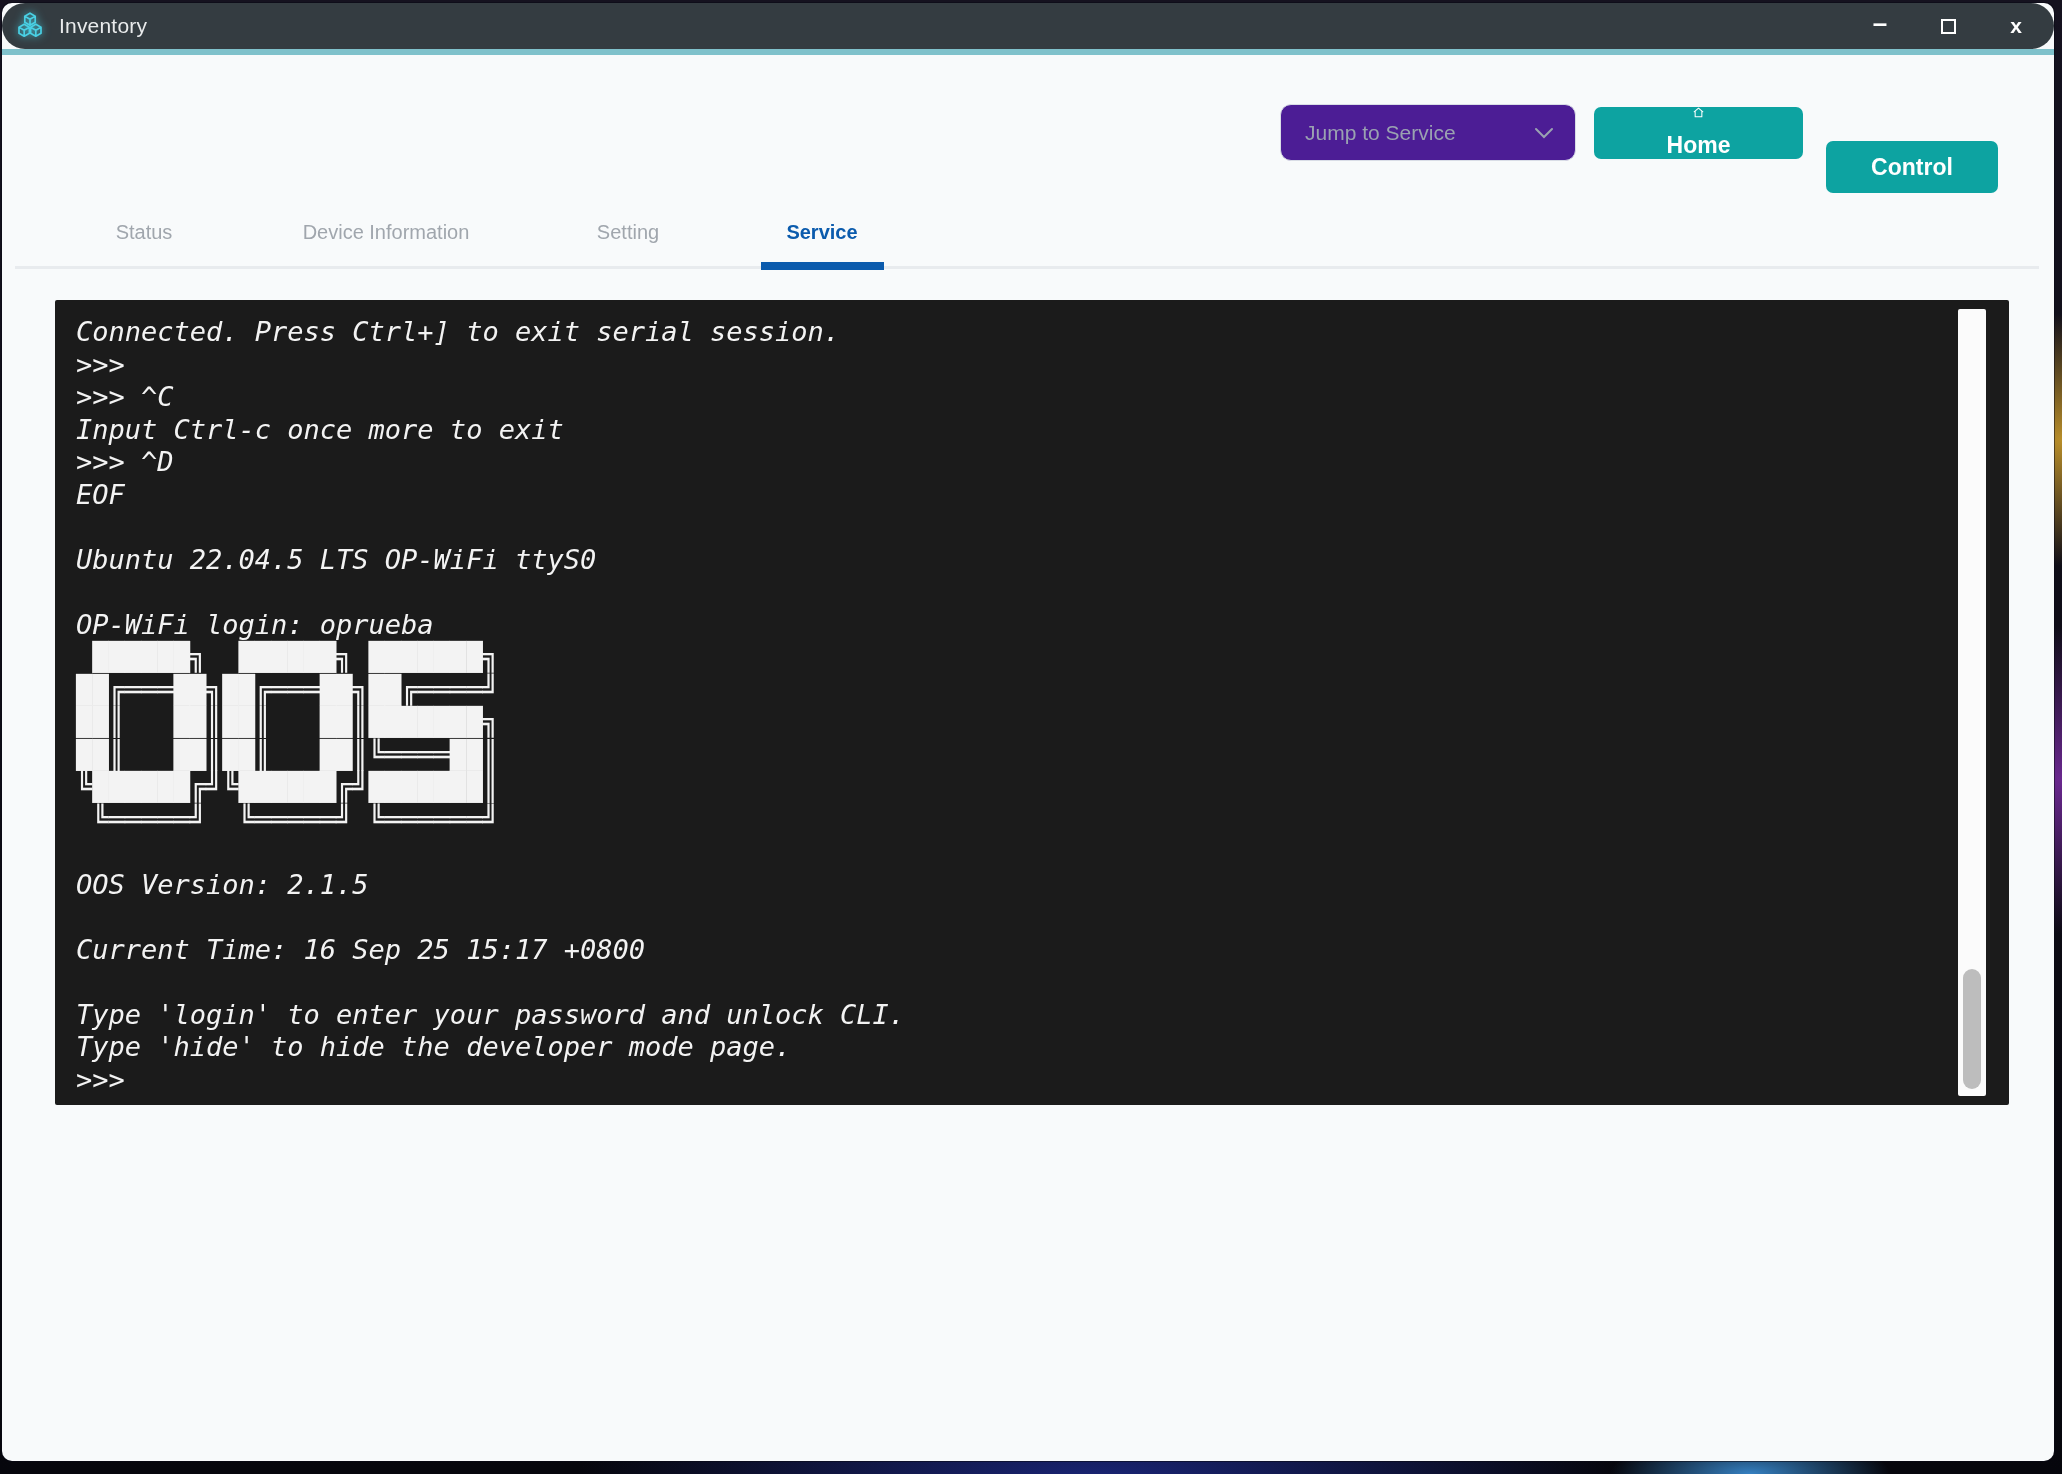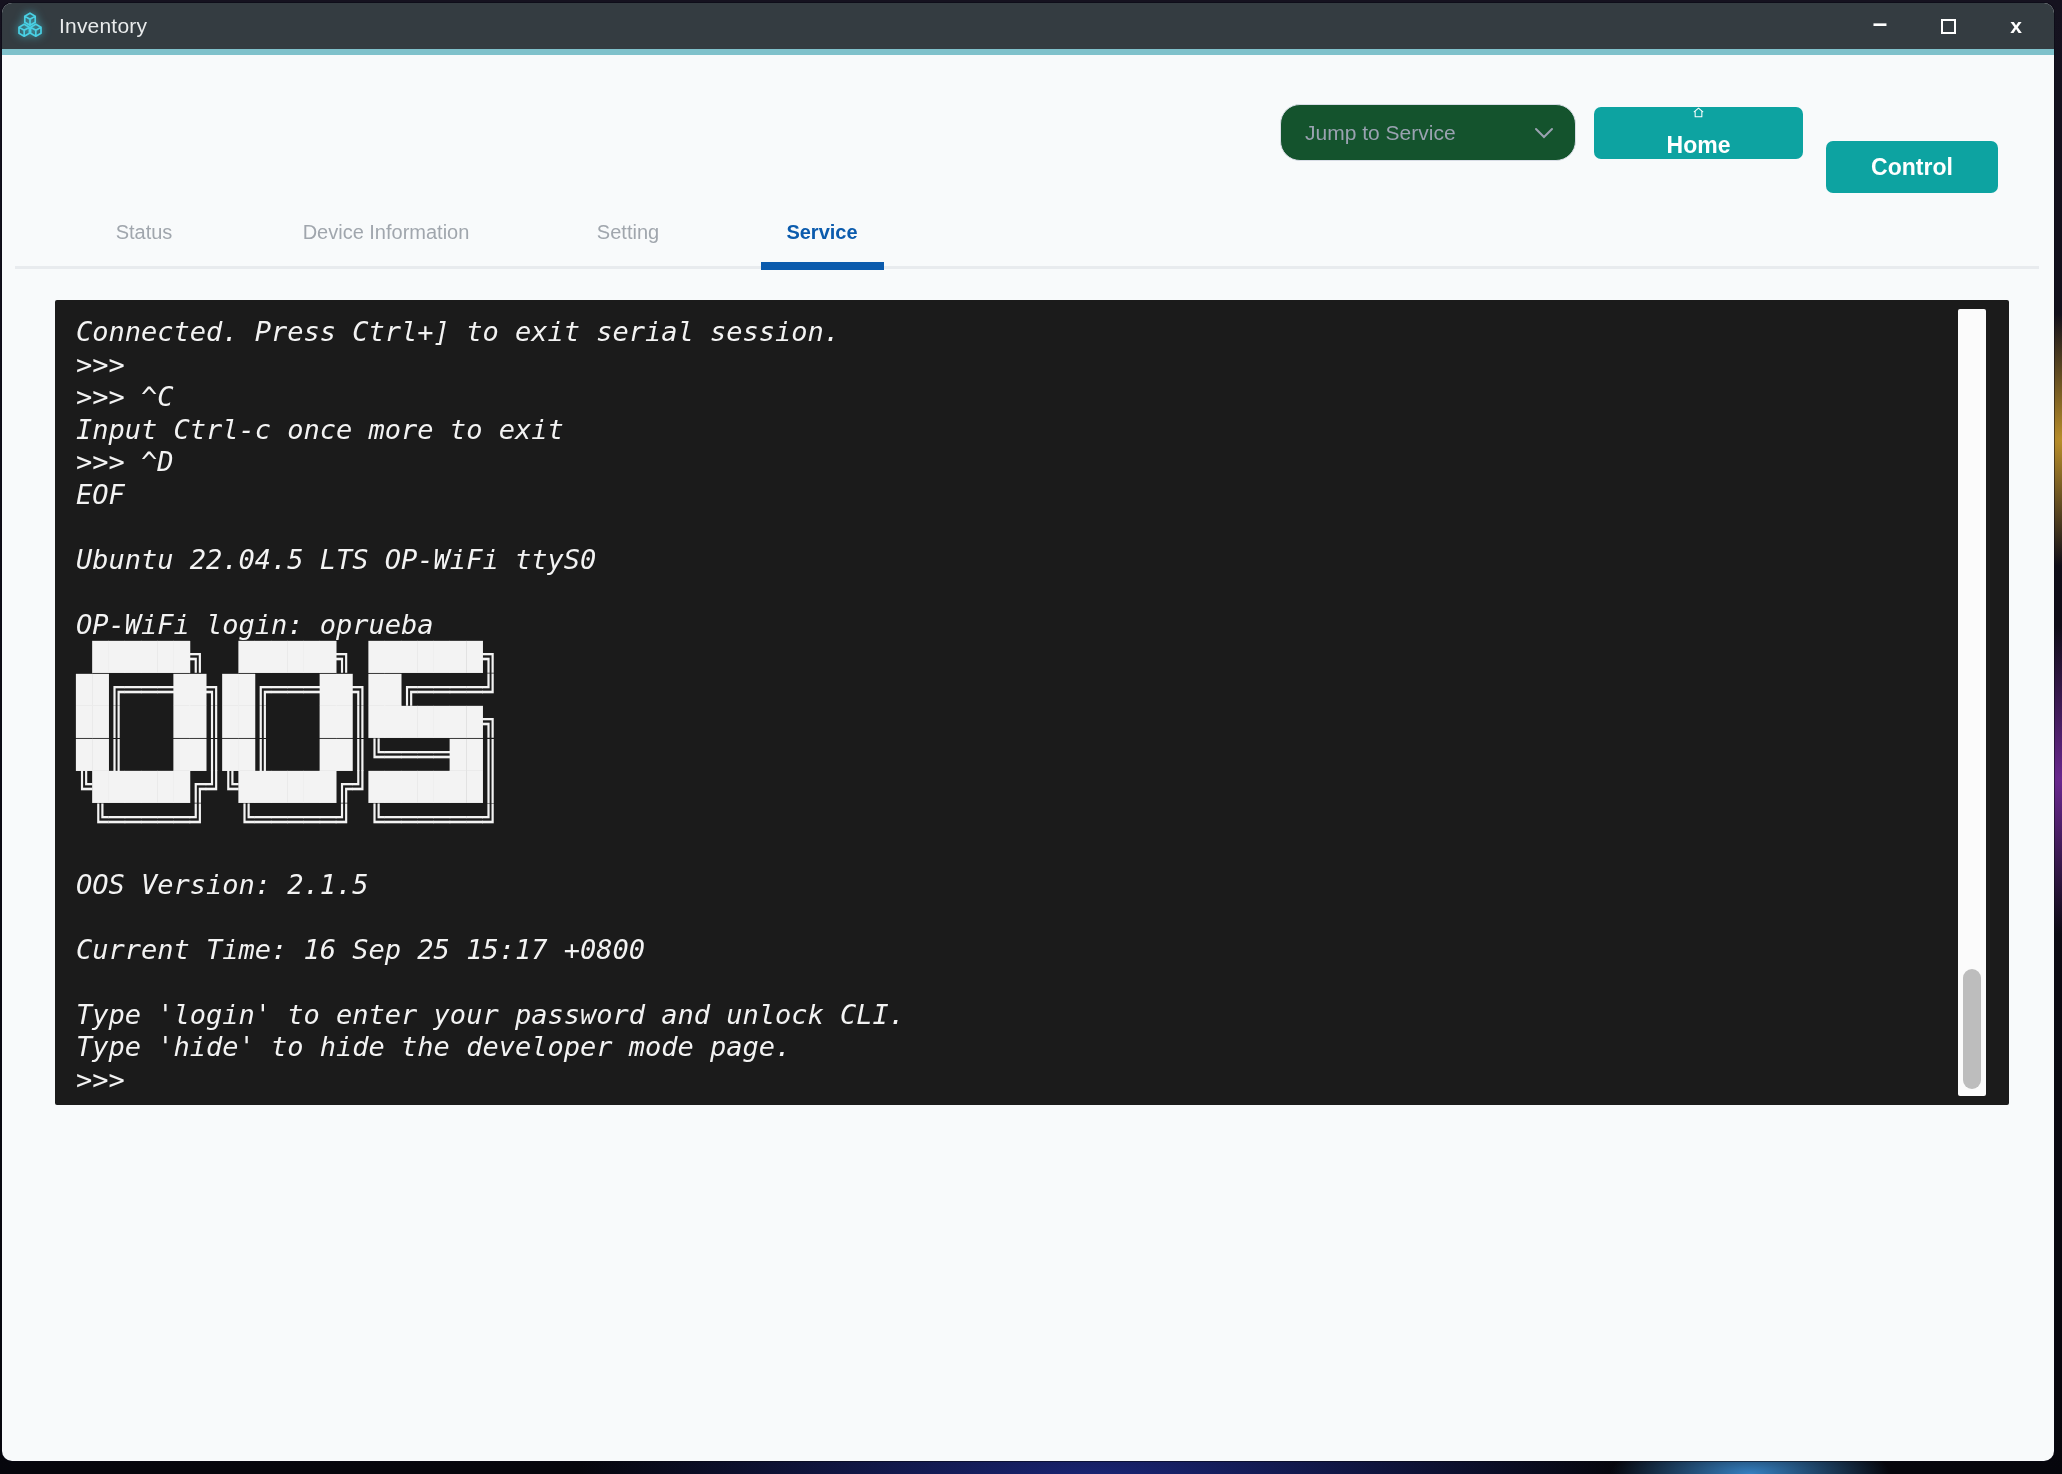--- a/index.html
+++ b/index.html
@@ -15,21 +15,21 @@
       radial-gradient(700px 140px at 1100px 1480px, rgba(28,40,130,.9), transparent 75%),
       linear-gradient(#15121f,#06060c);
   }
   .window {
     position:absolute; left:2px; top:3px; width:2052px; height:1458px;
     border-radius:10px; overflow:hidden; background:var(--page-bg,#f8fafb);
     box-shadow:0 0 0 1px rgba(10,10,20,.55);
   }
   .titlebar {
     height:46px; background:var(--titlebar-bg,#343c41);
-    display:flex; align-items:center; padding:0 26px 0 13px;
+    display:flex; align-items:center; padding:0 26px 0 13px;border-radius:23px;
   }
   .titlebar .app-icon { width:30px; height:30px; margin-right:14px;
     filter:drop-shadow(0 0 4px rgba(73,208,228,.85)); }
   .titlebar .app-icon svg { width:100%; height:100%; }
   .titlebar .title { color:#e9ebec; font-size:21px; letter-spacing:.2px; }
   .win-controls { margin-left:auto; display:flex; align-items:center; gap:44px; }
   .win-btn { color:#fff; display:flex; align-items:center; justify-content:center;
     width:24px; height:24px; cursor:default; }
   .win-btn.min span { font-size:26px; line-height:10px; font-weight:700; transform:translateY(-3px); }
   .win-btn.max i { display:block; width:15px; height:15px; border:2px solid #fff; }
@@ -38,21 +38,21 @@
   .content { position:relative; height:1406px; }
 
   .page-title-box {
     position:absolute; left:30px; top:42px; padding:6px 360px 16px 7px;
     background:#fbfcfe;
   }
   .page-title { font-size:46px; font-weight:700; color:#0d0d0e; letter-spacing:.5px; }
 
   .jump-select {
     position:absolute; left:1278px; top:49px; width:296px; height:57px;
-    background:#14532d; border:1px solid #d9dde6; border-radius:20px;
+    background:#4c1d95; border:1px solid #d9dde6; border-radius:11px;
     display:flex; align-items:center; padding:0 20px 0 24px; cursor:pointer;
   }
   .jump-select .label { color:#9aa2b1; font-size:21px; flex:1; }
   .jump-select svg { width:22px; height:14px; }
 
   .btn {
     position:absolute; top:52px; height:52px; border:none; border-radius:7px;
     background:var(--teal,#0da3a1); color:#fff; font-family:inherit;
     font-size:23px; font-weight:700; display:flex; align-items:center;
     justify-content:center; gap:14px; cursor:pointer;flex-direction:column;

